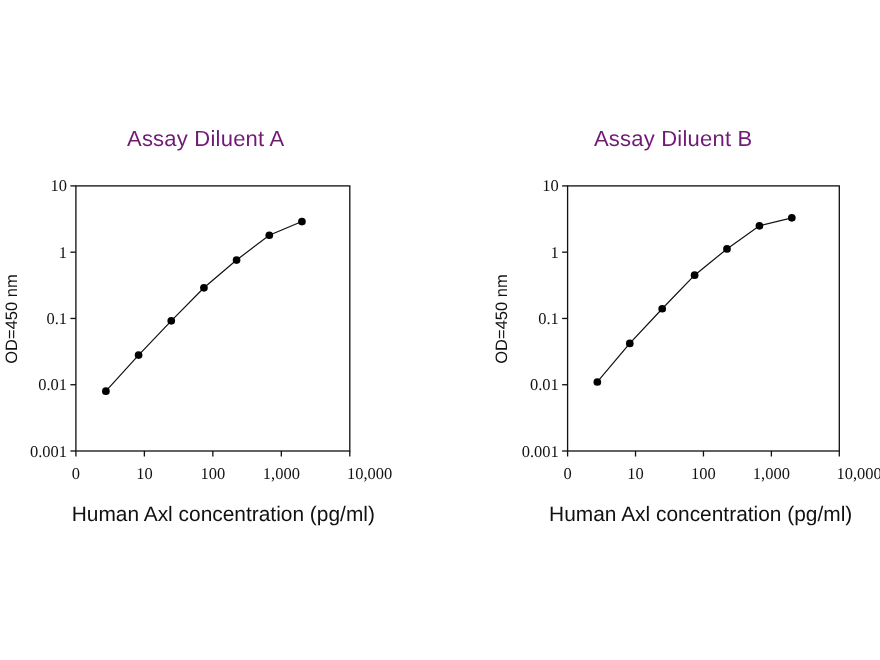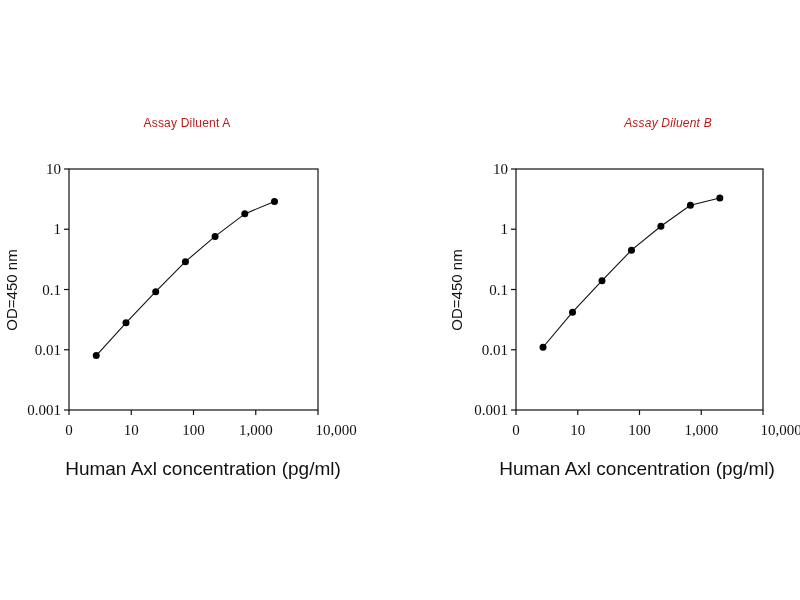--- a/index.html
+++ b/index.html
@@ -8,25 +8,25 @@
     width: 800px;
     height: 600px;
     background: #ffffff;
     overflow: hidden;
     font-family: "Liberation Sans", sans-serif;
     color: #000000;
   }
   .chart-title {
     position: absolute;
     transform: translateX(-50%);
-    font-size: 12px;
+    font-size: 20px;
     font-weight: 400;
     letter-spacing: 0.2px;
     white-space: nowrap;
-    color: #b91c1c;
+    color: #701a75;
   }
   .x-axis-title {
     position: absolute;
     transform: translateX(-50%);
     font-size: 19px;
     white-space: nowrap;
     color: #111111;
   }
   .y-axis-title {
     position: absolute;
@@ -78,21 +78,21 @@
       <circle cx="96.24997253556916" cy="255.58882828373538" r="3.5" fill="#000000"></circle>
       <circle cx="125.9836397419638" cy="222.8087286116313" r="3.5" fill="#000000"></circle>
       <circle cx="155.6953853404142" cy="191.68178340243028" r="3.5" fill="#000000"></circle>
       <circle cx="185.39618344671317" cy="161.6405206265879" r="3.5" fill="#000000"></circle>
       <circle cx="215.06047265955226" cy="136.4309810650823" r="3.5" fill="#000000"></circle>
       <circle cx="244.80183316130518" cy="113.86983156752581" r="3.5" fill="#000000"></circle>
       <circle cx="274.4891172300828" cy="101.39052062658789" r="3.5" fill="#000000"></circle>
     </svg>
   <div class="x-axis-title" style="left:203px; top:458px;">Human Axl concentration (pg/ml)</div>
 
-  <div class="chart-title" style="left:668px; top:116px;font-style:italic;">Assay Diluent B</div>
+  <div class="chart-title" style="left:612px; top:116px;">Assay Diluent B</div>
   <div class="y-axis-title" style="left:456px; top:290px;">OD=450 nm</div>
   <svg class="plot-svg" id="plot-1" style="left:400px; top:100px;" width="400" height="400">
       <rect x="116" y="69" width="247" height="241" fill="none" stroke="#111111" stroke-width="1.2"></rect>
       <line x1="116" y1="310" x2="116" y2="315" stroke="#111111" stroke-width="1.2"></line>
       <text x="116" y="335" text-anchor="middle" class="tick-label">0</text>
       <line x1="177.75" y1="310" x2="177.75" y2="315" stroke="#111111" stroke-width="1.2"></line>
       <text x="177.75" y="335" text-anchor="middle" class="tick-label">10</text>
       <line x1="239.5" y1="310" x2="239.5" y2="315" stroke="#111111" stroke-width="1.2"></line>
       <text x="239.5" y="335" text-anchor="middle" class="tick-label">100</text>
       <line x1="301.25" y1="310" x2="301.25" y2="315" stroke="#111111" stroke-width="1.2"></line>

